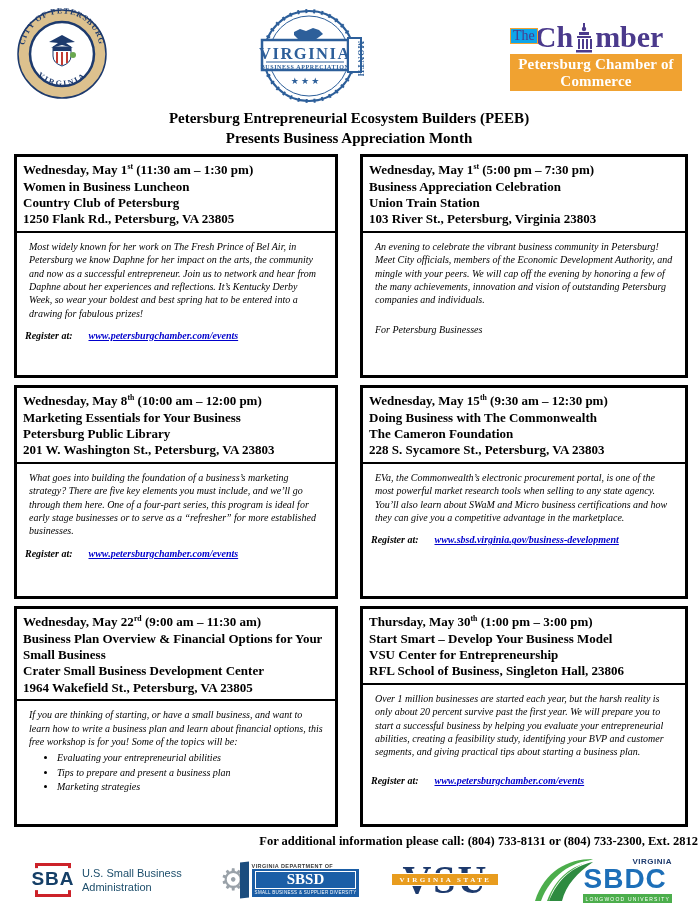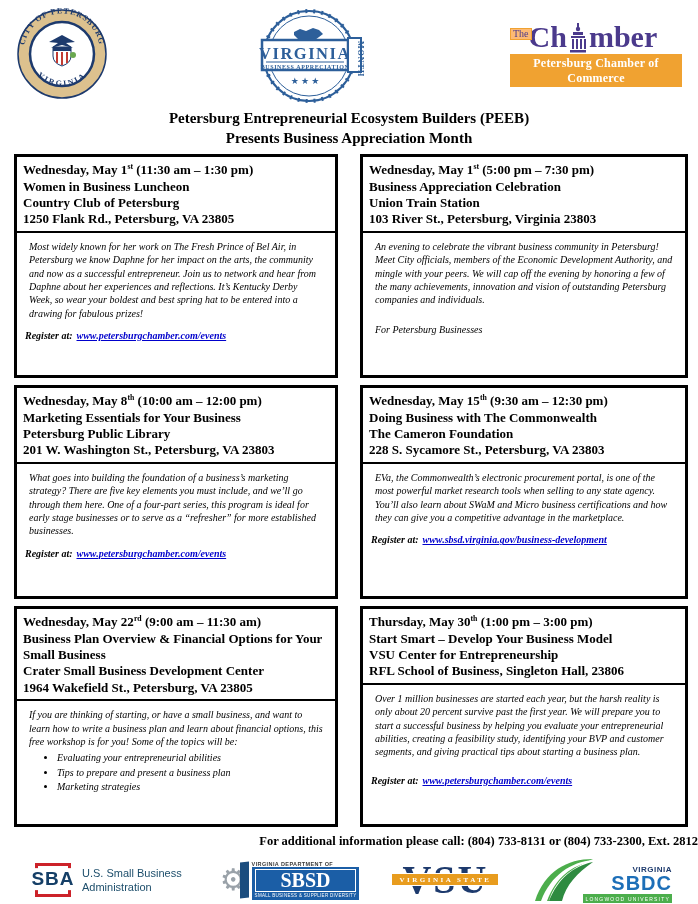--- a/index.html
+++ b/index.html
@@ -3,69 +3,69 @@
 <meta charset="utf-8">
 <style>
   html,body{margin:0;padding:0;}
   body{width:698px;height:904px;background:#fff;font-family:"Liberation Serif",serif;color:#000;}
   .page{position:relative;width:698px;height:904px;overflow:hidden;background:#fff;}
 
   
   .top-logos{display:flex;justify-content:space-between;align-items:flex-start;padding:8px 16px 0 16px;}
   .chamber{margin-top:14px;width:172px;}
   .chamber-word{position:relative;display:flex;align-items:flex-end;color:#4b3a8c;line-height:1;}
-  .chamber-the{align-self:flex-start;font-size:10px;border:1.5px solid #f0a231;padding:0 2px;margin-right:-3px;margin-top:6px;color:#4b3a8c;background:#fdba74;position:relative;z-index:2;}
+  .chamber-the{align-self:flex-start;font-size:14px;border:1.5px solid #f0a231;padding:0 2px;margin-right:-3px;margin-top:6px;color:#4b3a8c;background:#0ea5e9;position:relative;z-index:2;}
   .chamber-ch,.chamber-mber{font-size:30px;font-weight:bold;}
   .chamber-building{margin:0 1px -1px 1px;}
-  .chamber-banner{background:#f0a231;color:#fff;font-weight:bold;font-size:12px;text-align:center;padding:2px 3px 1px;margin-top:2px;letter-spacing:.2px;}
+  .chamber-banner{background:#f0a231;color:#fff;font-weight:bold;font-size:15px;text-align:center;padding:2px 3px 1px;margin-top:2px;letter-spacing:.2px;}
 
   
   .title{text-align:center;font-weight:bold;font-size:15px;line-height:1.3;margin-top:5px;}
 
   
   .grid{display:grid;grid-template-columns:324px 328px;grid-template-rows:224px 214px 221px;column-gap:22px;row-gap:7px;margin:6px 12px 0 14px;}
   .box{border:3px solid #000;background:#fff;overflow:hidden;display:flex;flex-direction:column;box-sizing:border-box;}
   .box-header{text-align:left;font-weight:bold;font-size:13px;line-height:1.26;padding:5px 6px 3px;border-bottom:2px solid #000;}
   .box-body{display:flex;flex-direction:column;flex:1;padding:7px 12px 8px;font-size:10px;line-height:1.34;font-style:italic;}
   .desc{margin:0;}
   .note{margin:16px 0 0;}
   .register{margin:9px 0 0 -4px;font-weight:bold;}
   .register.gap{margin-top:15px;}
-  .register .link{color:#0000cc;text-decoration:underline;margin-left:4px;cursor:pointer;}
+  .register .link{color:#0000cc;text-decoration:underline;margin-left:16px;cursor:pointer;}
   ul.bullets{margin:2px 0 0 12px;padding-left:16px;}
   ul.bullets li{margin:1px 0;}
   sup{font-size:.6em;}
 
   
   .info-line{text-align:right;font-weight:bold;font-size:12.5px;margin-top:7px;}
   .bottom-logos{display:flex;justify-content:space-between;align-items:center;padding:7px 26px 0 30px;}
   .sans{font-family:"Liberation Sans",sans-serif;}
 
   .sba{display:flex;align-items:center;gap:6px;}
   .sba-mark{position:relative;width:46px;height:40px;}
   .sba-frame{position:absolute;top:3px;bottom:3px;left:5px;right:5px;border:3px solid #cc2229;}
   .sba-letters{position:absolute;top:50%;left:50%;transform:translate(-50%,-54%);background:#fff;padding:0 2px;font-weight:bold;font-size:19px;color:#153f67;font-family:"Liberation Sans",sans-serif;letter-spacing:1px;}
   .sba-text{font-family:"Liberation Sans",sans-serif;font-size:11px;color:#1d4e6b;line-height:1.3;}
 
   .sbsd{display:flex;align-items:center;}
   .gear{font-size:30px;color:#9aa2a9;line-height:1;font-family:"DejaVu Sans",sans-serif;}
   .door{width:9px;height:36px;background:#1b4d7e;transform:skewY(-6deg);margin-left:-7px;margin-right:3px;}
   .sbsd-top{font-family:"Liberation Sans",sans-serif;font-size:5.5px;font-weight:bold;color:#3a3a3a;letter-spacing:.4px;}
   .sbsd-box{background:#1b5ea6;padding:2px 3px 2px;}
-  .sbsd-letters{border:1.5px solid #fff;color:#fff;font-weight:bold;font-size:20px;line-height:1.05;padding:0 7px;text-align:center;}
+  .sbsd-letters{border:1.5px solid #fff;color:#fff;font-weight:bold;font-size:15px;line-height:1.05;padding:0 7px;text-align:center;}
   .sbsd-bottom{color:#fff;font-size:4.5px;font-family:"Liberation Sans",sans-serif;letter-spacing:.3px;margin-top:1px;text-align:center;}
 
   .vsu{position:relative;width:96px;height:48px;text-align:center;}
   .vsu-letters{font-size:40px;font-weight:bold;color:#1d3a6d;letter-spacing:2px;line-height:48px;}
   .vsu-banner{position:absolute;left:-6px;right:-6px;top:17px;background:#e89c1e;color:#fff;font-size:7px;font-weight:bold;letter-spacing:2.5px;padding:2px 0 1px;border:1px solid #fff;}
 
   .sbdc{display:flex;align-items:flex-end;}
   .sbdc-text{margin-left:-12px;}
   .sbdc-va{font-family:"Liberation Sans",sans-serif;font-weight:bold;color:#1d3a6d;font-size:8px;text-align:right;letter-spacing:.5px;}
-  .sbdc-letters{font-family:"Liberation Sans",sans-serif;font-weight:bold;color:#1d6fb8;font-size:20px;line-height:.95;letter-spacing:1px;text-align:right;}
+  .sbdc-letters{font-family:"Liberation Sans",sans-serif;font-weight:bold;color:#1d6fb8;font-size:28px;line-height:.95;letter-spacing:1px;}
   .sbdc-bottom{background:#4cae4c;color:#fff;font-size:5px;font-family:"Liberation Sans",sans-serif;letter-spacing:1.2px;padding:1.5px 2px;margin-top:1px;text-align:center;}
 </style>
 </head>
 <body>
 
 <div class="page">
 
   <div class="top-logos">
 
     <svg width="92" height="92" viewBox="0 0 92 92">

